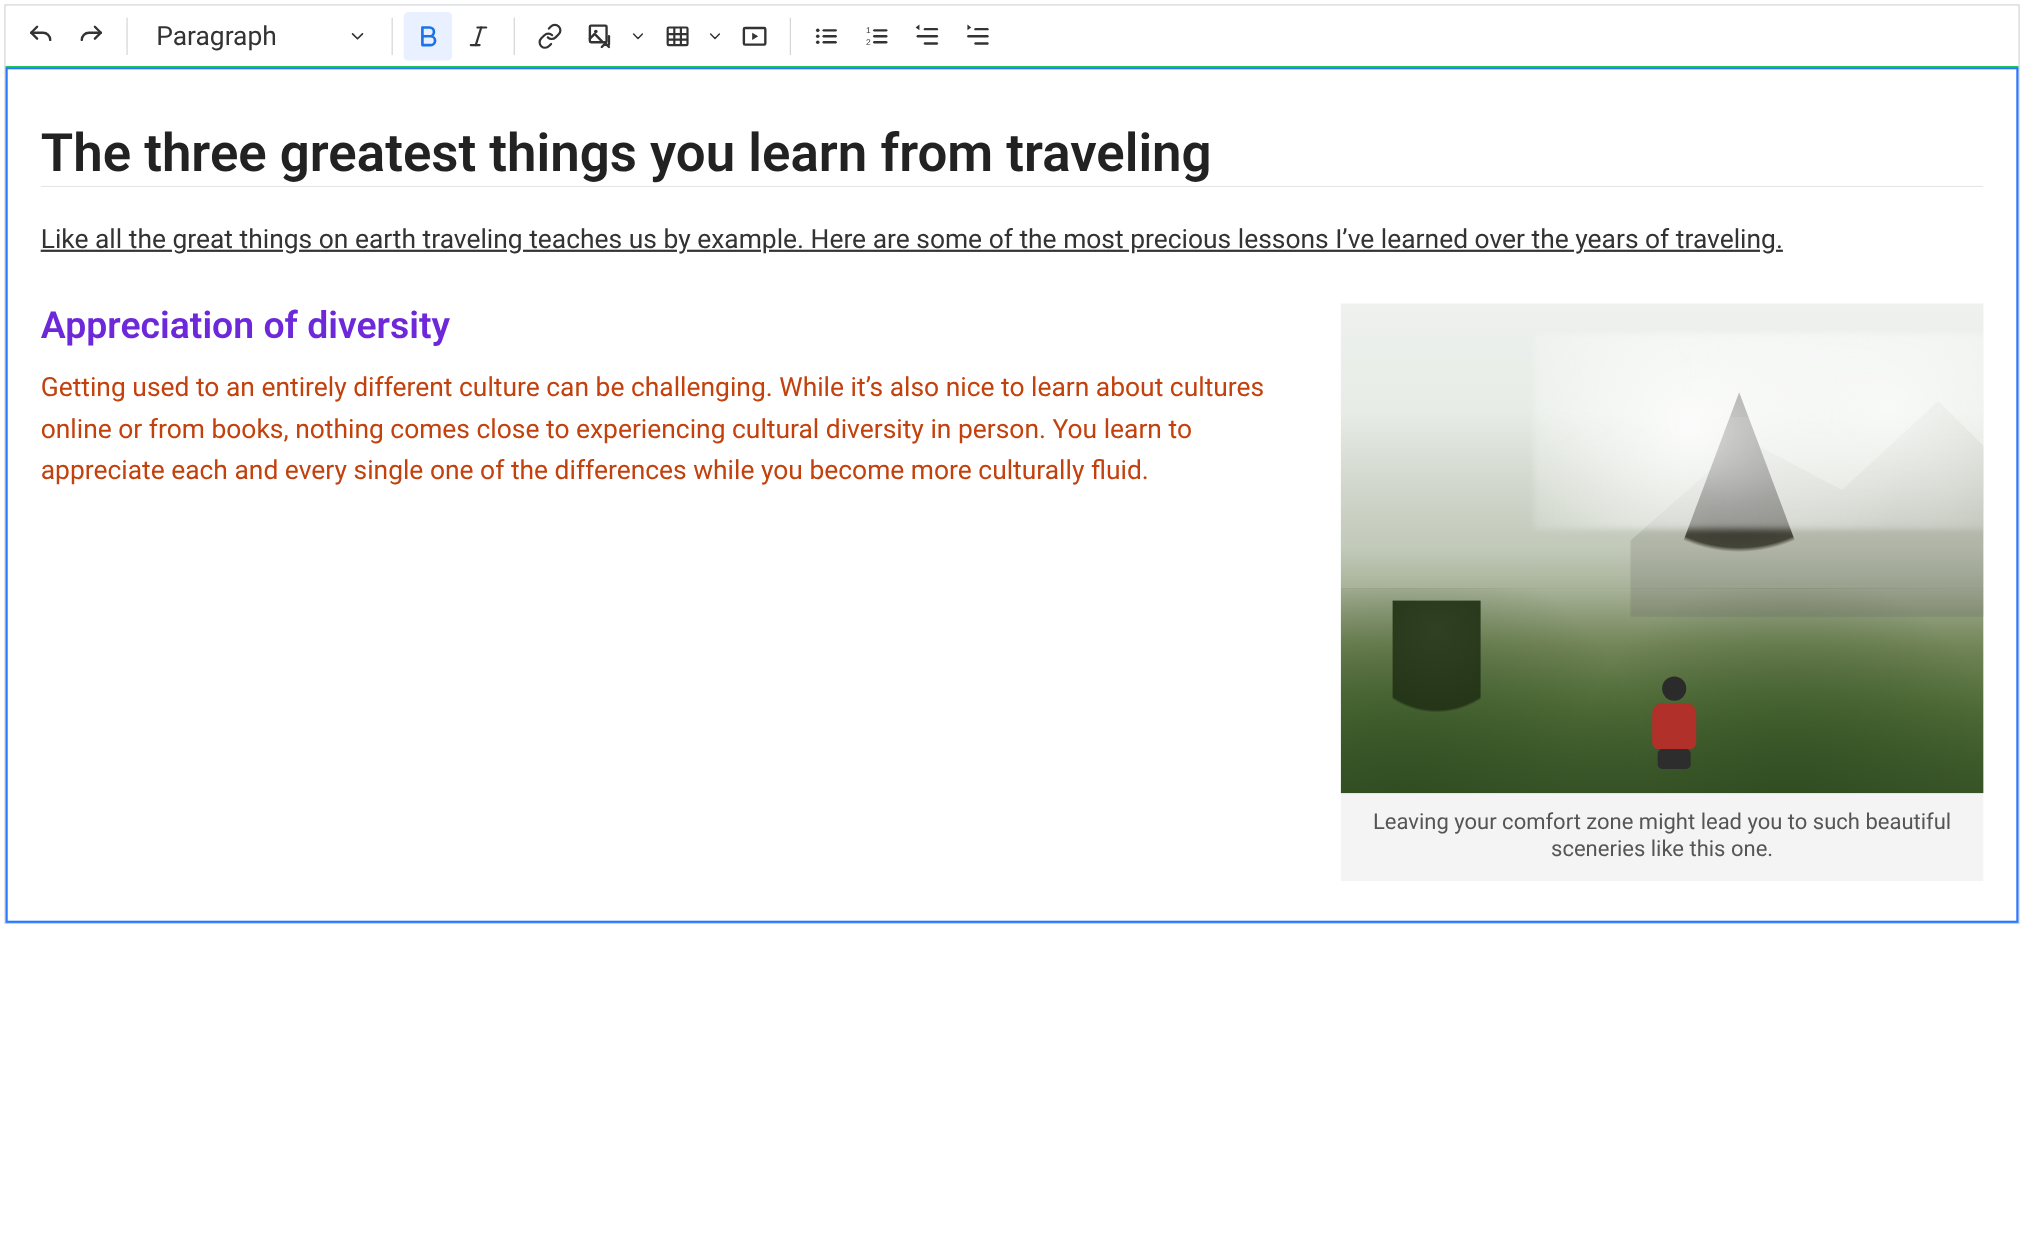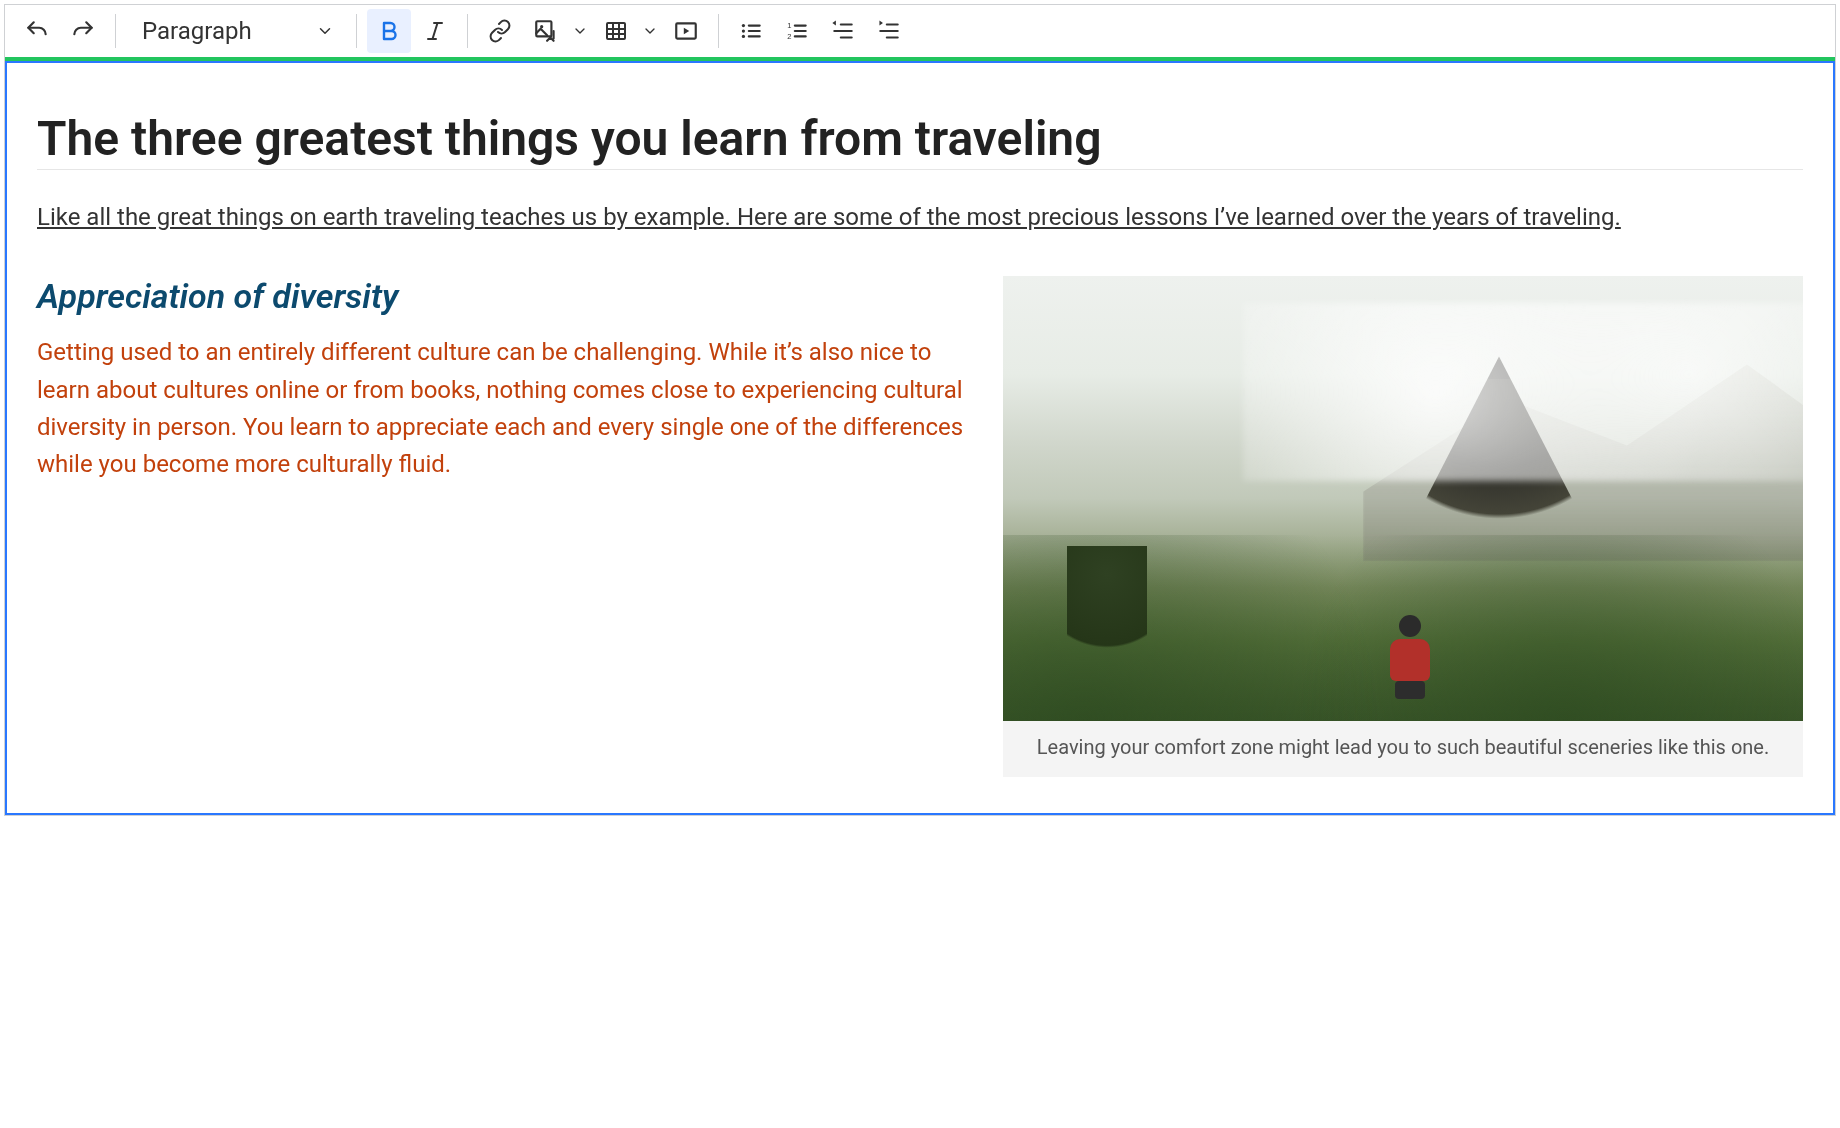--- a/index.html
+++ b/index.html
@@ -10,21 +10,21 @@
     border: 1px solid #cfd1d4;
     margin: 4px;
     background: #fff;
   }
 
   .toolbar {
     display: flex;
     align-items: center;
     height: 56px;
     padding: 0 10px;
-    border-bottom: 4px solid #22c55e;
+    border-bottom: 1px solid #22c55e;
     gap: 2px;
     font-size: 22px;
     color: #333;
   }
 
   .toolbar .sep {
     width: 1px;
     height: 34px;
     background: #cfd1d4;
     margin: 0 8px;
@@ -84,28 +84,27 @@
     text-decoration: underline;
   }
 
   .columns {
     display: flex;
     gap: 28px;
     align-items: flex-start;
   }
 
   .col-left { flex: 1 1 0; min-width: 0; }
-  .col-right { width: 800px; flex-shrink: 0; }
+  .col-right { width: 584px; flex-shrink: 0; }
 
   .subheading {
     font-size: 34px;
     font-weight: 600;
     margin: 0 0 18px 0;
-    color: #0c4a6e;
-    font-style: italic;
+    color: #6d28d9;
   }
 
   .body-text {
     font-size: 24px;
     line-height: 1.55;
     color: #c2410c;
     margin: 0 0 22px 0;
   }
 
   .blockquote {

